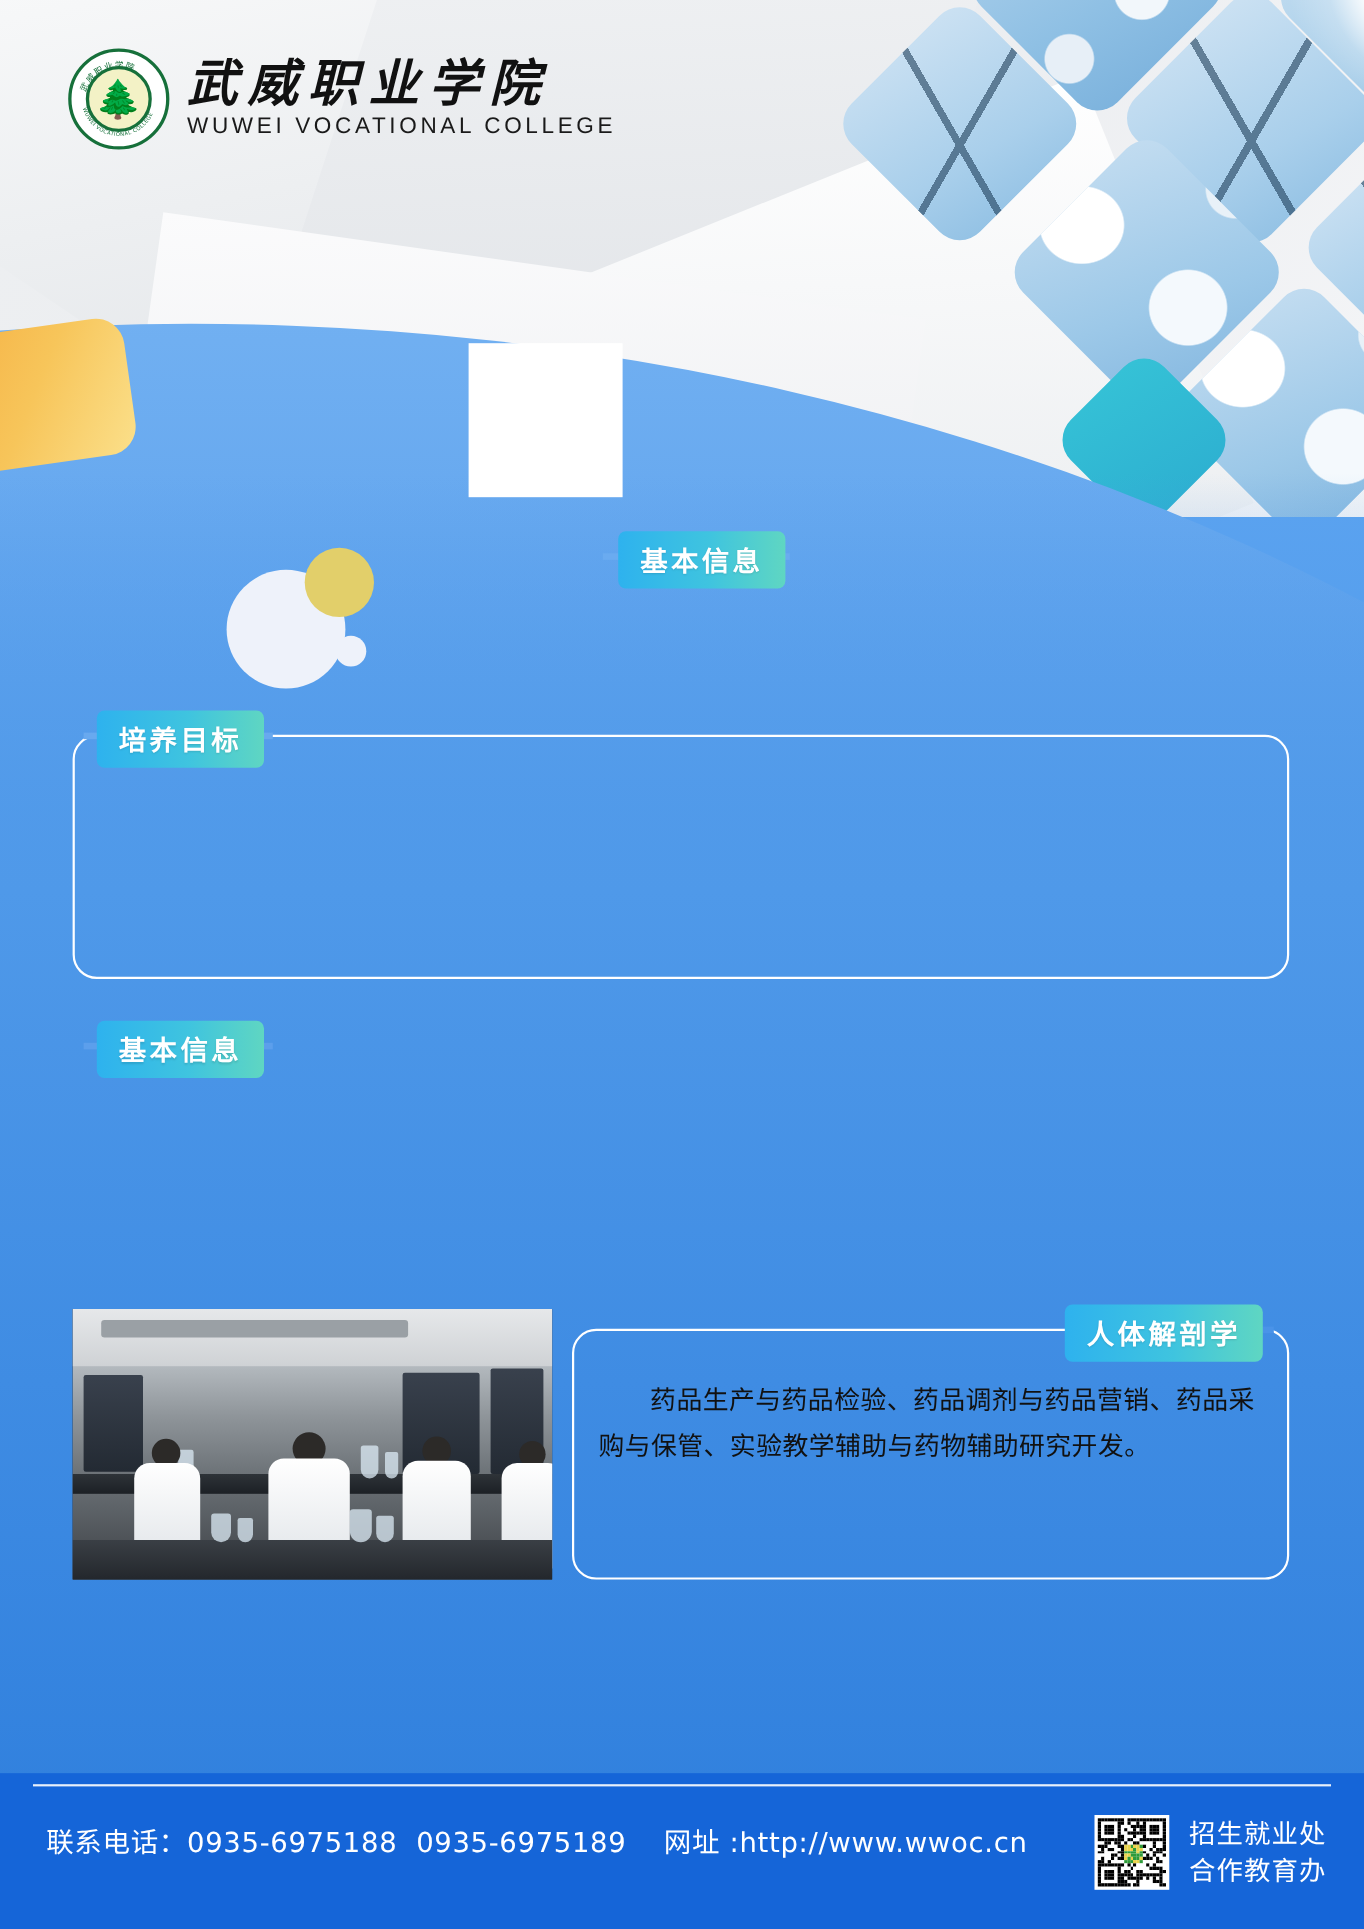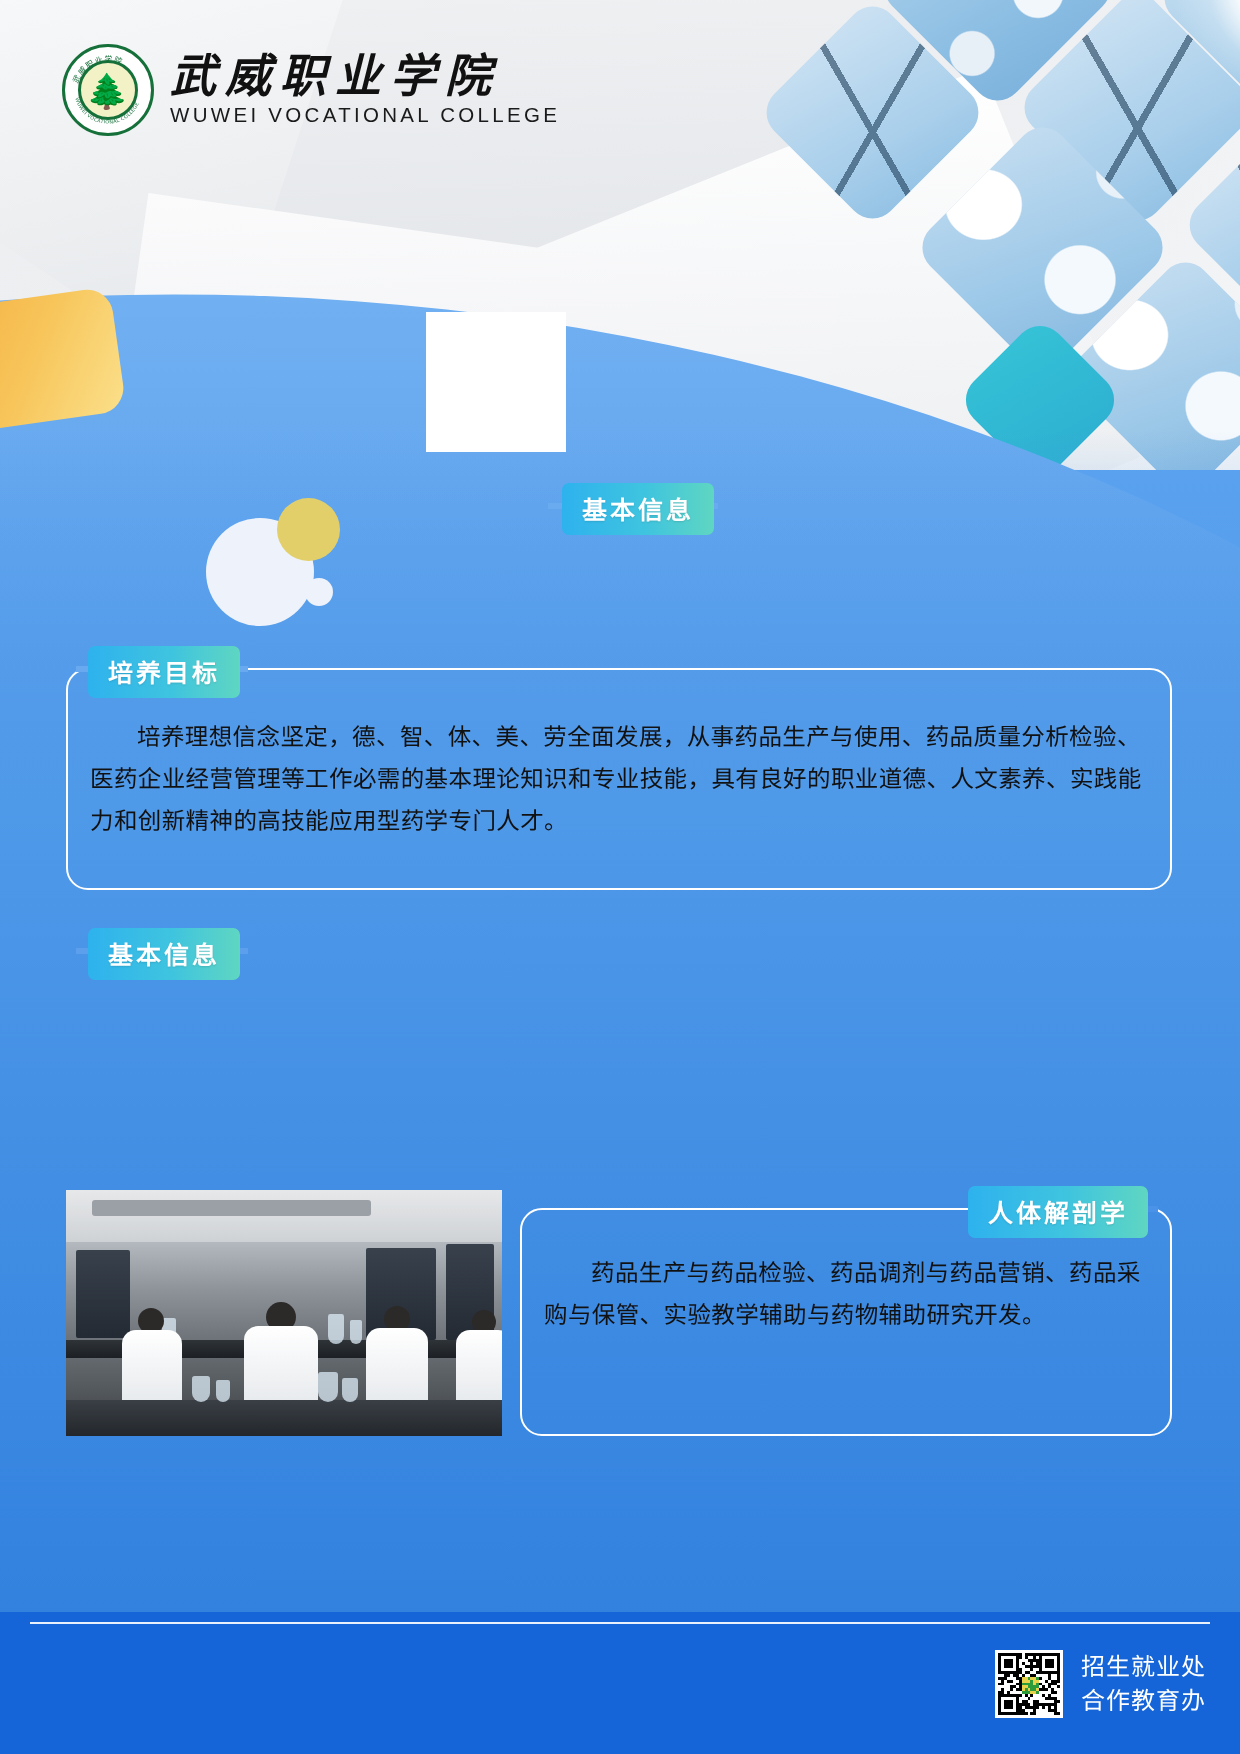--- a/index.html
+++ b/index.html
@@ -1390,21 +1390,20 @@
       </div>
   </div>
 
   <div class="notch" id="basic-notch"></div>
   <div class="badge" id="basic-badge">基本信息</div>
 
   <div class="notch" id="goal-notch"></div>
   <div class="badge" id="goal-badge">培养目标</div>
   <div class="panel" id="goal-panel">
     <div class="frame"></div>
-    <div class="para" id="goal-text">培养理想信念坚定，德、智、体、美、劳全面发展，从事药品生产与使用、药品质量分析检验、医药企业经营管理等工作必需的基本理论知识和专业技能，具有良好的职业道德、人文素养、实践能力和创新精神的高技能应用型药学专门人才。</div>
   </div>
 
   <div class="notch" id="course-notch"></div>
   <div class="badge" id="course-badge">基本信息</div>
 
   <div class="lab-photo">
     <div class="sky"></div>
     <div class="lab-ceiling"></div>
     <div class="lab-duct"></div>
     <div class="cabinet" style="left:10px;  top:60px;  width:54px; height:88px;"></div>
@@ -1432,20 +1431,23 @@
   <div class="panel" id="job-panel">
     <div class="frame"></div>
     <div class="notch" id="job-notch"></div>
     <div class="badge" id="job-badge">人体解剖学</div>
     <div class="para" id="job-text">药品生产与药品检验、药品调剂与药品营销、药品采购与保管、实验教学辅助与药物辅助研究开发。</div>
   </div>
 
   <div class="footer">
     <div class="footer-rule"></div>
     <div class="footer-lines">
+      <div class="fl">
+        <span>联系电话：</span><span>0935-6975188</span>&nbsp;&nbsp;<span>0935-6975189</span><span class="gap"></span><span>网址 :</span><span>http://www.wwoc.cn</span>
+      </div>
     </div>
     <div class="footer-right">
       <div class="qr-foot">
         <div class="qr" id="qr-foot-grid" style="grid-template-columns: repeat(21, 1fr); grid-template-rows: repeat(21, 1fr);">
             <i style="background: rgb(0, 0, 0);"></i>
             <i style="background: rgb(0, 0, 0);"></i>
             <i style="background: rgb(0, 0, 0);"></i>
             <i style="background: rgb(0, 0, 0);"></i>
             <i style="background: rgb(0, 0, 0);"></i>
             <i style="background: rgb(0, 0, 0);"></i>

